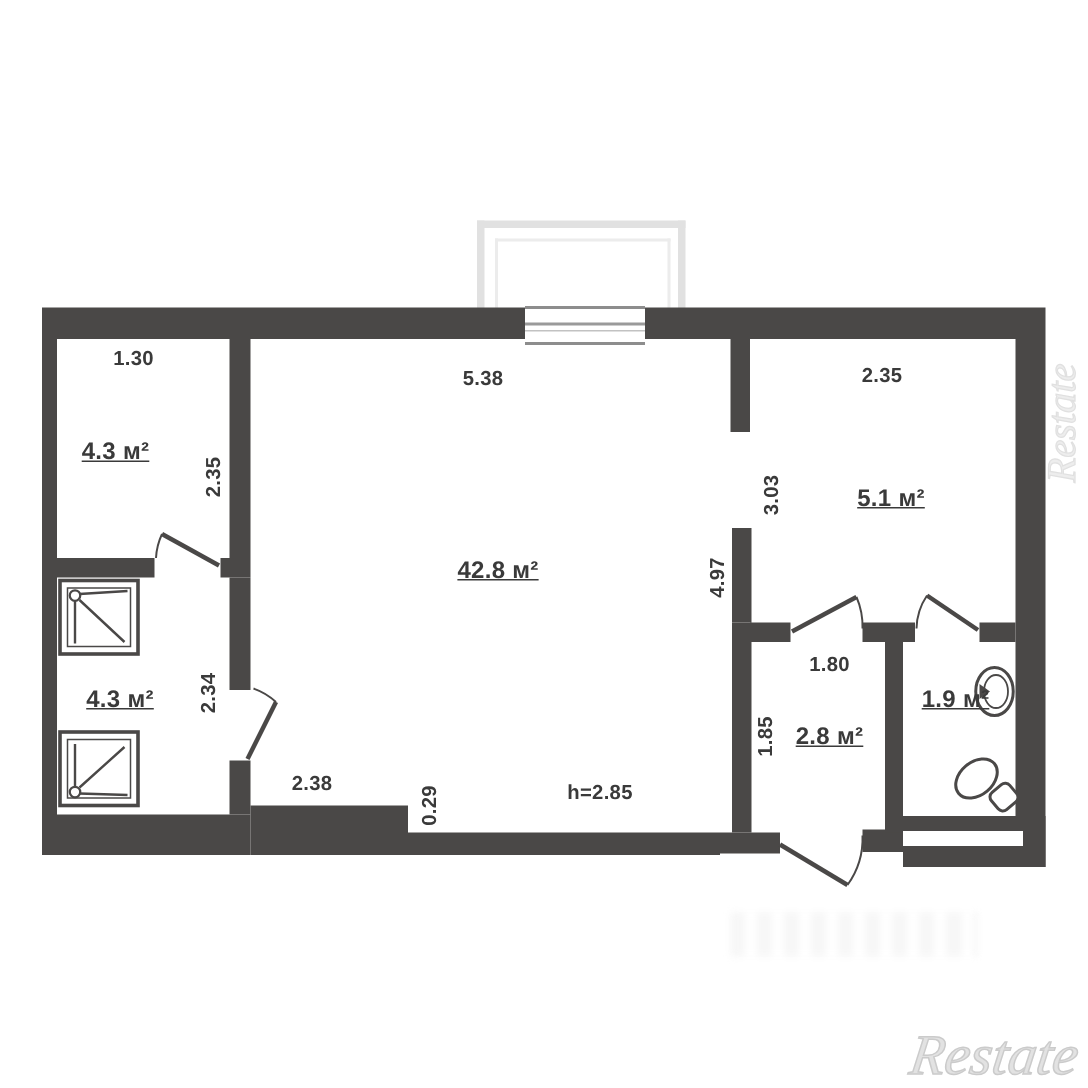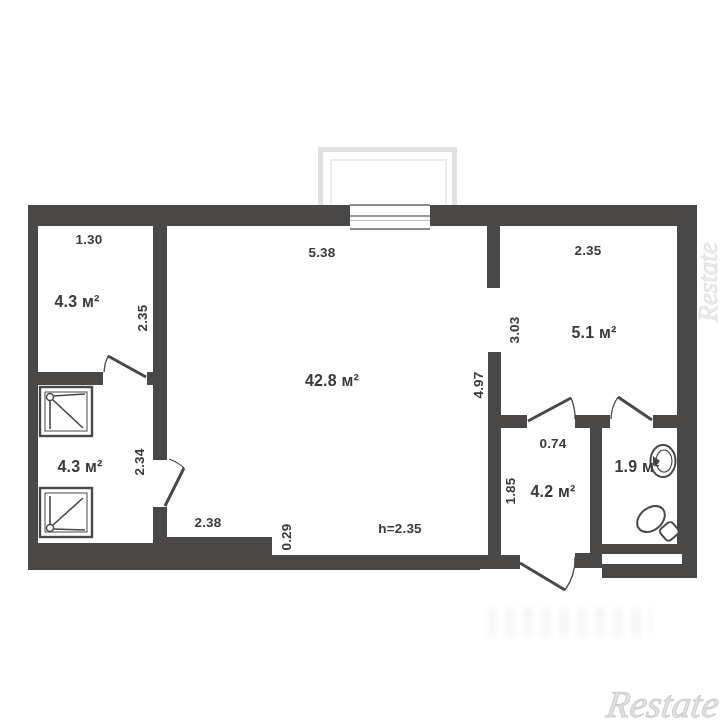--- a/index.html
+++ b/index.html
@@ -3,21 +3,21 @@
 <meta charset="utf-8">
 <style>
   html,body{margin:0;padding:0;background:#ffffff;}
   #canvas{position:relative;width:725px;height:725px;background:#ffffff;overflow:hidden;
           font-family:"Liberation Sans",sans-serif;}
   .w{position:absolute;background:#4a4847;}
   .slot{position:absolute;background:#ffffff;}
   .lbl{position:absolute;transform:translate(-50%,-50%);font-size:13.5px;font-weight:600;
        color:#3a3a3a;white-space:nowrap;letter-spacing:0.2px;}
   .vert{transform:translate(-50%,-50%) rotate(-90deg);}
-  .area{font-size:16px;}
+  .area{font-size:16px;text-decoration:underline;}
   .balcony{position:absolute;left:318px;top:147px;width:129px;height:54px;
            border:5px solid #e1e1e1;border-bottom:none;}
   .balcony-inner{position:absolute;left:7px;top:7px;width:113px;height:47px;
            border:2px solid #ececec;border-bottom:none;}
   .window{position:absolute;left:350px;top:204px;width:80px;height:22px;background:#fff;
           border-top:2px solid #8d8d8d;border-bottom:2px solid #8d8d8d;}
   .window .pane{position:absolute;left:0;top:9px;width:100%;height:2px;background:#9a9a9a;}
   .window .pane2{position:absolute;left:0;top:14px;width:100%;height:1px;background:#c2c2c2;}
   svg.overlay{position:absolute;left:0;top:0;}
   .wm-etagi{position:absolute;left:365px;top:352px;transform:translate(-50%,-50%);
@@ -121,29 +121,29 @@
   </svg>
 
   <div class="wm-faint"></div>
   <div class="wm-side">Restate</div>
   <div class="wm-brand">Restate</div>
 
   <div class="lbl area" style="left:77px;top:302px">4.3 м²</div>
   <div class="lbl area" style="left:80px;top:467px">4.3 м²</div>
   <div class="lbl area" style="left:332px;top:381px">42.8 м²</div>
   <div class="lbl area" style="left:594px;top:333px">5.1 м²</div>
-  <div class="lbl area" style="left:553px;top:492px">4.2 м²</div>
+  <div class="lbl area" style="left:553px;top:492px">2.8 м²</div>
   <div class="lbl area" style="left:637px;top:467px">1.9 м²</div>
 
   <div class="lbl" style="left:89px;top:239px">1.30</div>
   <div class="lbl vert" style="left:142px;top:318px">2.35</div>
   <div class="lbl" style="left:322px;top:252px">5.38</div>
   <div class="lbl vert" style="left:478px;top:385px">4.97</div>
   <div class="lbl" style="left:588px;top:250px">2.35</div>
   <div class="lbl vert" style="left:514px;top:330px">3.03</div>
   <div class="lbl vert" style="left:139px;top:462px">2.34</div>
-  <div class="lbl" style="left:553px;top:443px">0.74</div>
+  <div class="lbl" style="left:553px;top:443px">1.80</div>
   <div class="lbl vert" style="left:510px;top:491px">1.85</div>
   <div class="lbl" style="left:208px;top:522px">2.38</div>
   <div class="lbl vert" style="left:286px;top:537px">0.29</div>
-  <div class="lbl" style="left:400px;top:528px">h=2.35</div>
+  <div class="lbl" style="left:400px;top:528px">h=2.85</div>
 
 </div>
 
 </body></html>

